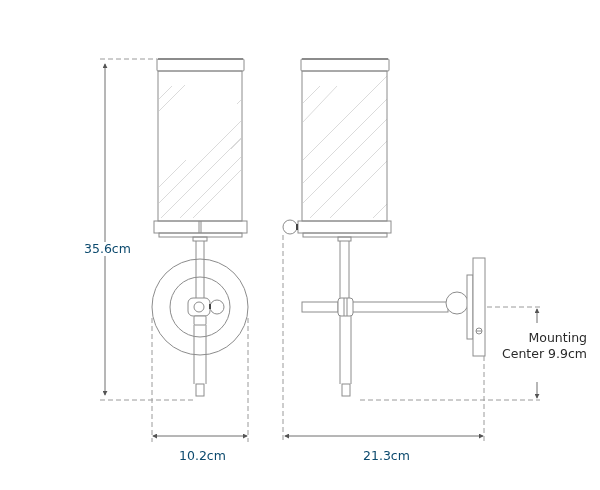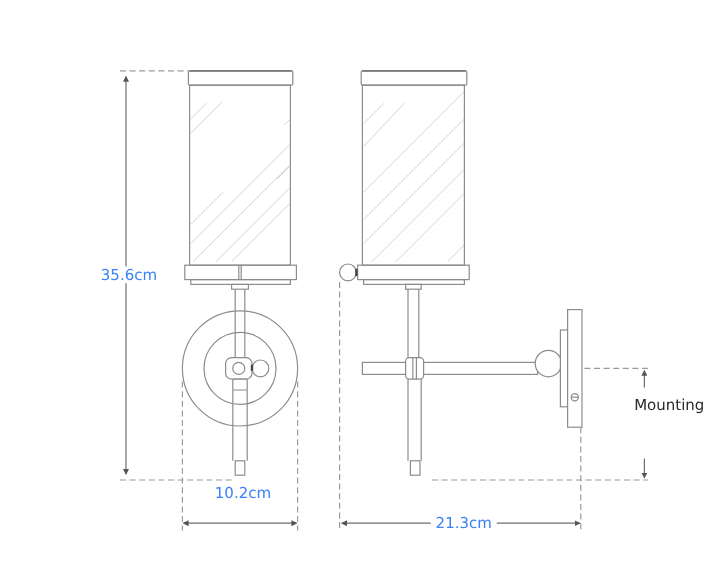--- a/index.html
+++ b/index.html
@@ -1,20 +1,20 @@
 <!DOCTYPE html>
 <html><head>
 <meta charset="utf-8">
 <style>
   html, body { margin: 0; padding: 0; background: #ffffff; }
   body { width: 600px; height: 490px; position: relative; overflow: hidden;
          font-family: "DejaVu Sans", sans-serif; }
   #drawing { position: absolute; left: 0; top: 0; }
   .lbl { position: absolute; font-family: "DejaVu Sans", sans-serif; font-size: 12.5px;
-         color: #3b82f6; background: #ffffff; line-height: 14px; white-space: nowrap; }
+         color: #0c4a6e; background: #ffffff; line-height: 14px; white-space: nowrap; margin-top: 20px; }
   .mp { position: absolute; font-family: "DejaVu Sans", sans-serif; font-size: 12.5px;
         color: #2a2a2a; text-align: right; line-height: 16px; width: 100px; }
 </style>
 </head>
 <body>
 
 <svg id="drawing" width="600" height="490" viewBox="0 0 600 490" xmlns="http://www.w3.org/2000/svg">
   <defs>
     <marker id="arr" viewBox="0 0 6 6" refX="5" refY="3" markerWidth="5" markerHeight="5" orient="auto-start-reverse">
       <path d="M0,0 L6,3 L0,6 z" fill="#555"></path>
@@ -123,18 +123,19 @@
     <line x1="285" y1="436" x2="483" y2="436" stroke="#6e6e6e" marker-start="url(#arr)" marker-end="url(#arr)"></line>
 
     <line x1="487" y1="307" x2="540" y2="307" stroke="#9a9a9a" stroke-dasharray="5,3"></line>
     <line x1="360" y1="400" x2="540" y2="400" stroke="#9a9a9a" stroke-dasharray="5,3"></line>
     <line x1="537" y1="323" x2="537" y2="309" stroke="#6e6e6e" marker-end="url(#arr)"></line>
     <line x1="537" y1="382" x2="537" y2="398" stroke="#6e6e6e" marker-end="url(#arr)"></line>
   </g>
 </svg>
 
 <div class="lbl" style="left:84px; top:222px;">35.6cm</div>
-<div class="lbl" style="left:175px; top:404px; padding:0 4px;">10.2cm</div>
+<div class="lbl" style="left:175px; top:429px; padding:0 4px;">10.2cm</div>
 <div class="lbl" style="left:359px; top:429px; padding:0 4px;">21.3cm</div>
 
 <div class="mp" style="left:487px; top:330px;">
   <div>Mounting</div>
+  <div>Center 9.9cm</div>
 </div>
 
 </body></html>

